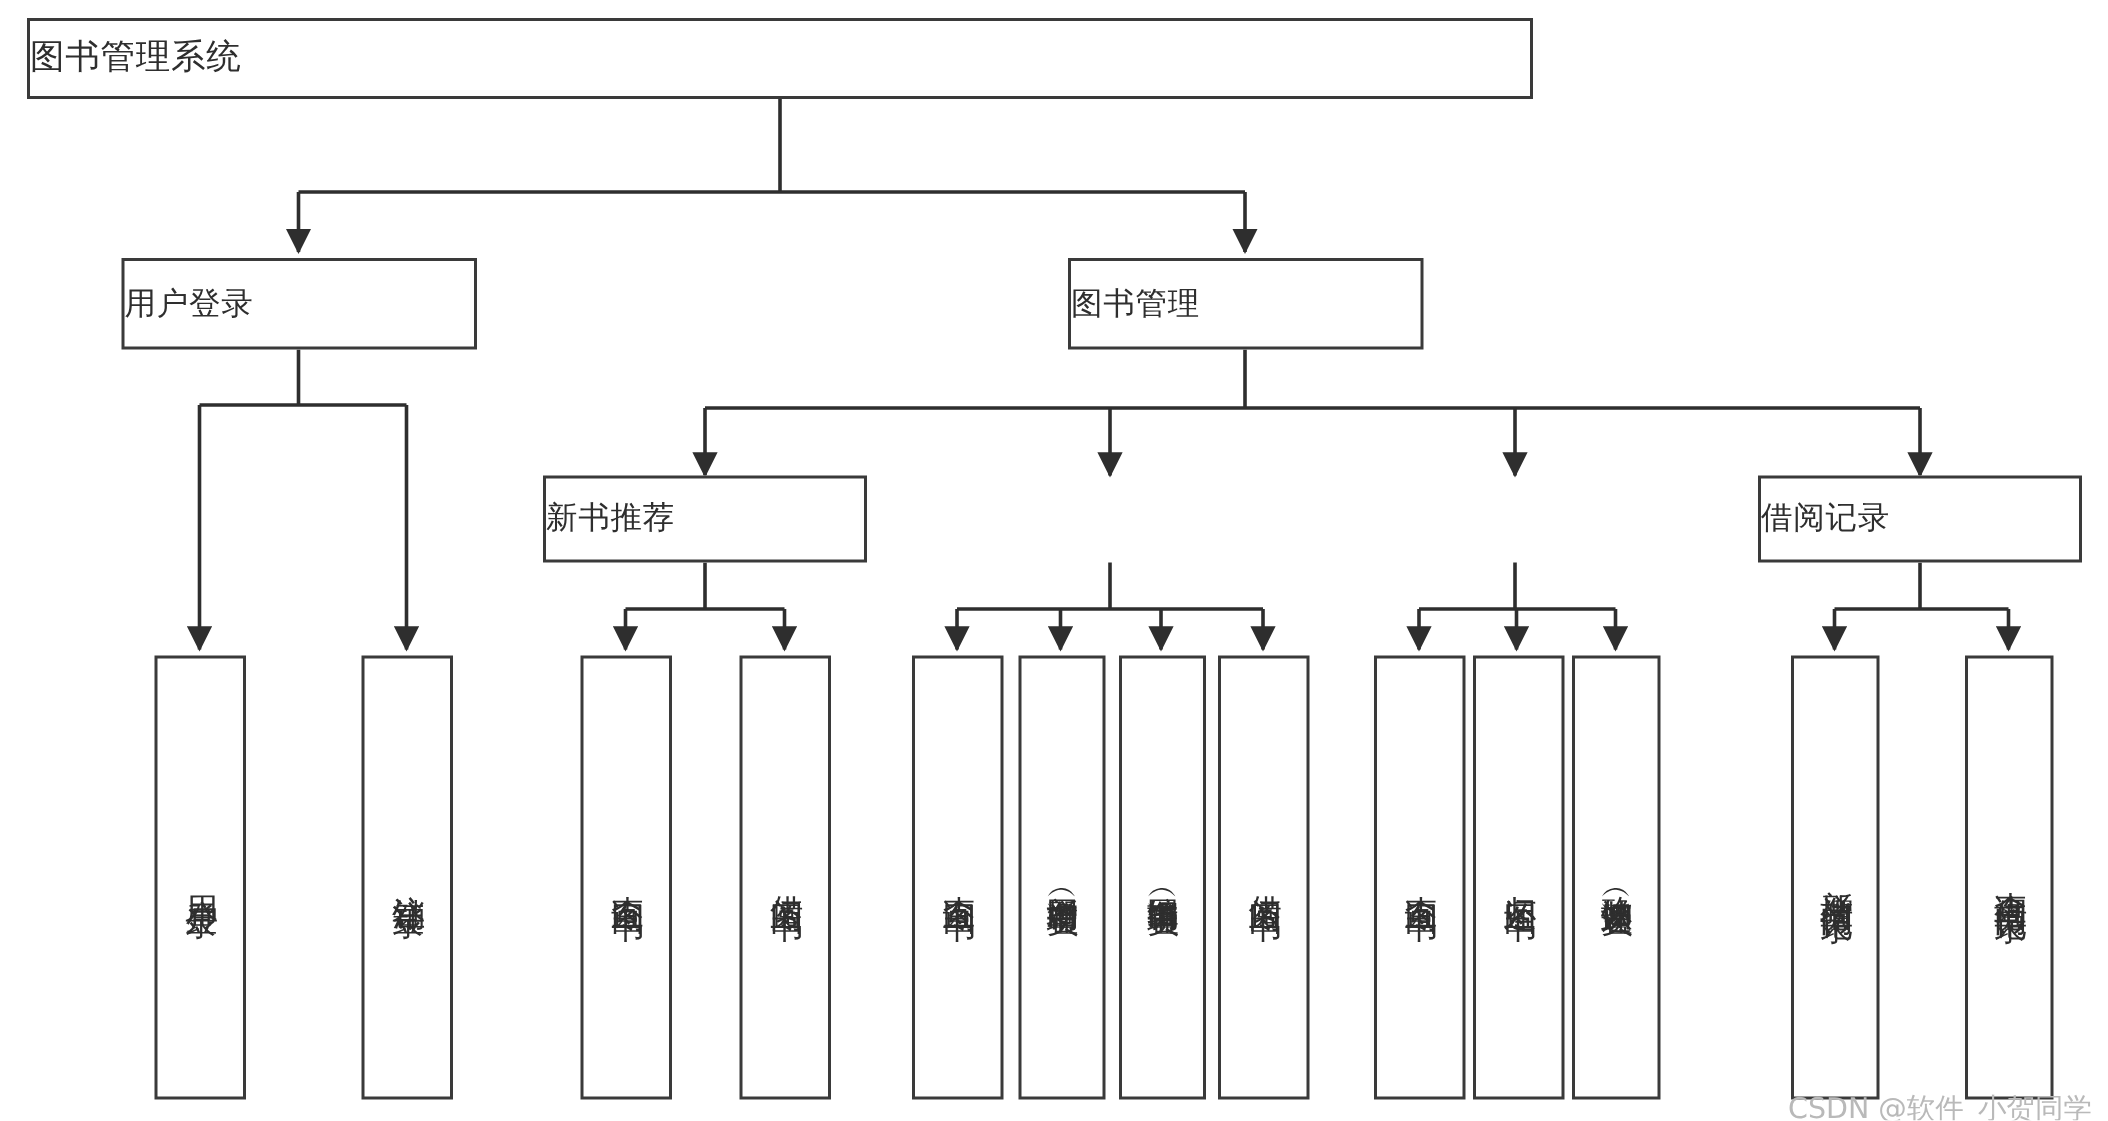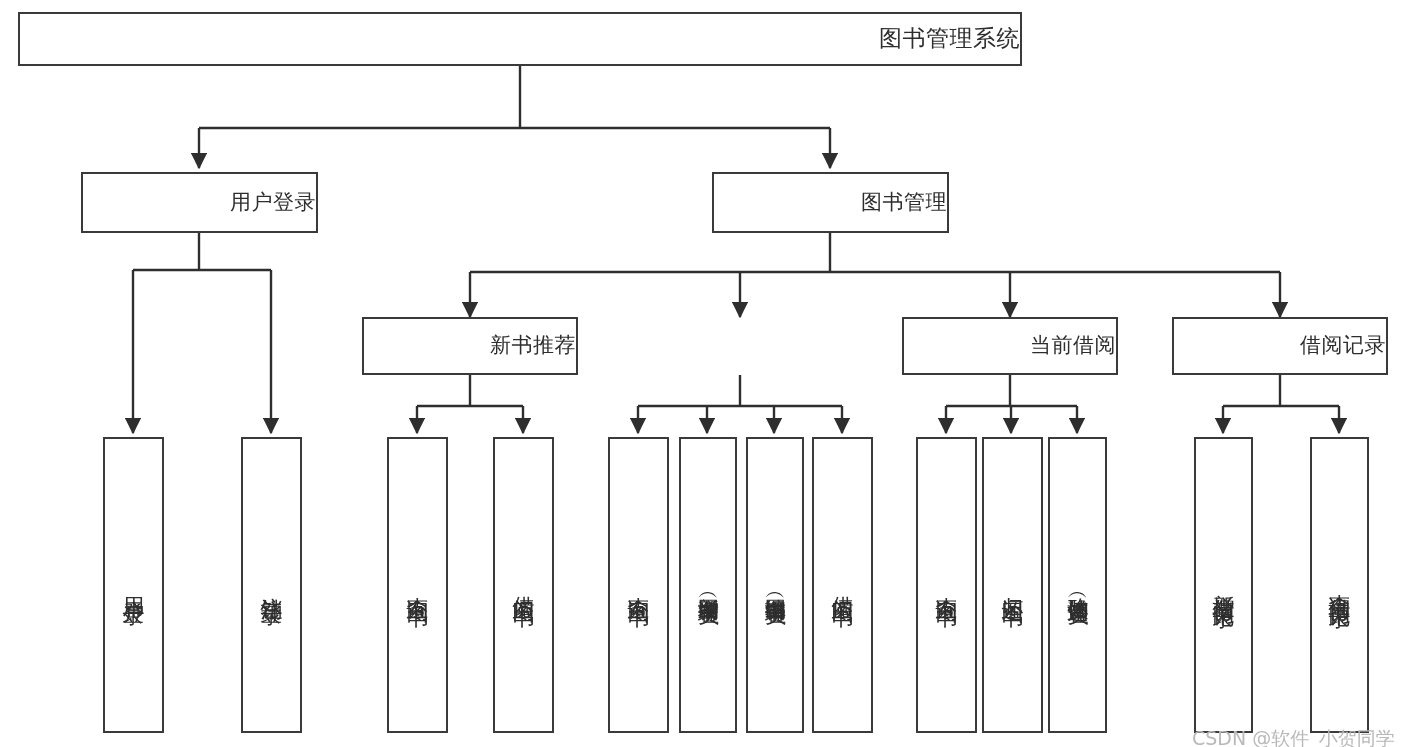--- a/index.html
+++ b/index.html
@@ -26,21 +26,21 @@
     height: 747px;
     pointer-events: none;
   }
   .node {
     position: absolute;
     box-sizing: border-box;
     border: 2px solid #3a3a3a;
     background: #ffffff;
     display: flex;
     align-items: center;
-    justify-content: flex-end;
+    justify-content: flex-start;
     color: #2e2e2e;
   }
   .node .label {
     display: block;
     text-align: center;
     white-space: nowrap;
     letter-spacing: 0.5px;
   }
   
   .node.horiz .label {
@@ -135,23 +135,20 @@
   <div class="node horiz lvl2" style="left:81px; top:172px; width:237px; height:61px;">
     <span class="label">用户登录</span>
   </div>
   <div class="node horiz lvl3" style="left:362px; top:317px; width:216px; height:58px;">
     <span class="label">新书推荐</span>
   </div>
 
   <div class="node horiz lvl2" style="left:712px; top:172px; width:237px; height:61px;">
     <span class="label">图书管理</span>
   </div>
-  <div class="node horiz lvl3" style="left:902px; top:317px; width:216px; height:58px;">
-    <span class="label">当前借阅</span>
-  </div>
   <div class="node horiz lvl3" style="left:1172px; top:317px; width:216px; height:58px;">
     <span class="label">借阅记录</span>
   </div>
 
   <div class="node vert" style="left:103px; top:437px; width:61px; height:296px;">
     <span class="label">用户登录</span>
   </div>
   <div class="node vert" style="left:241px; top:437px; width:61px; height:296px;">
     <span class="label">注销登录</span>
   </div>

